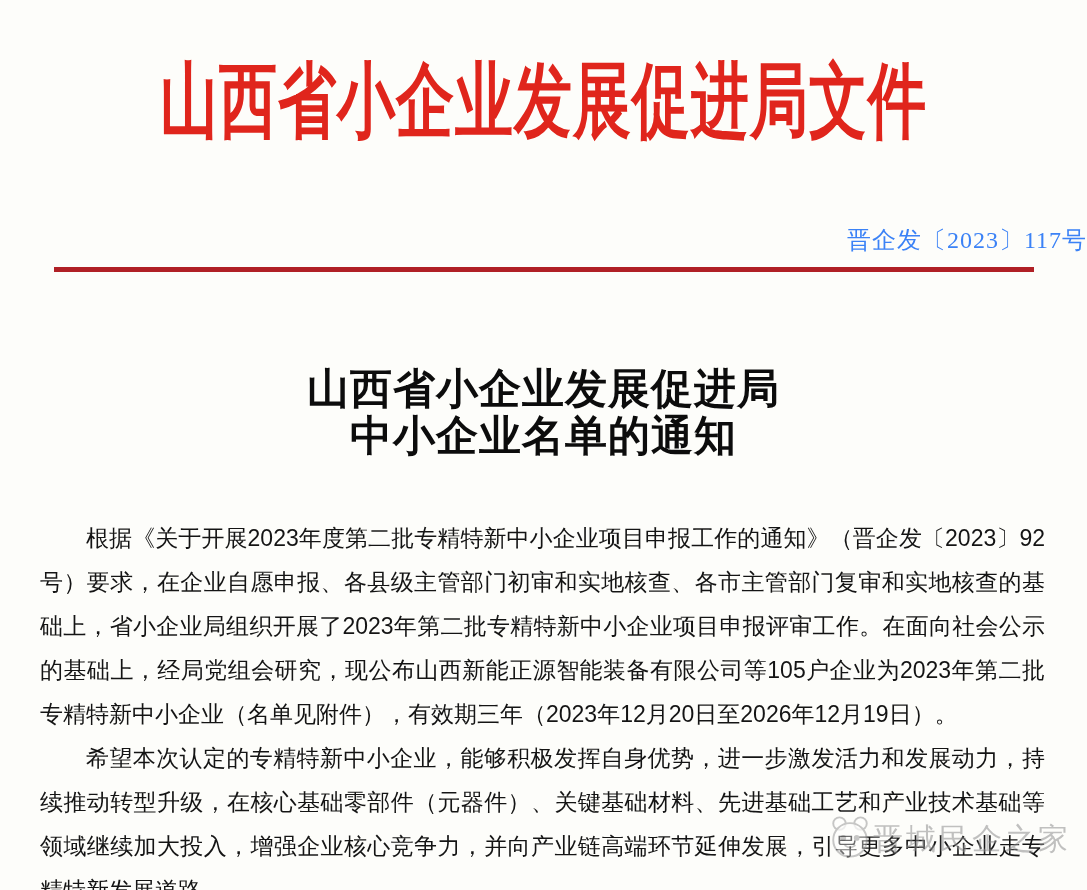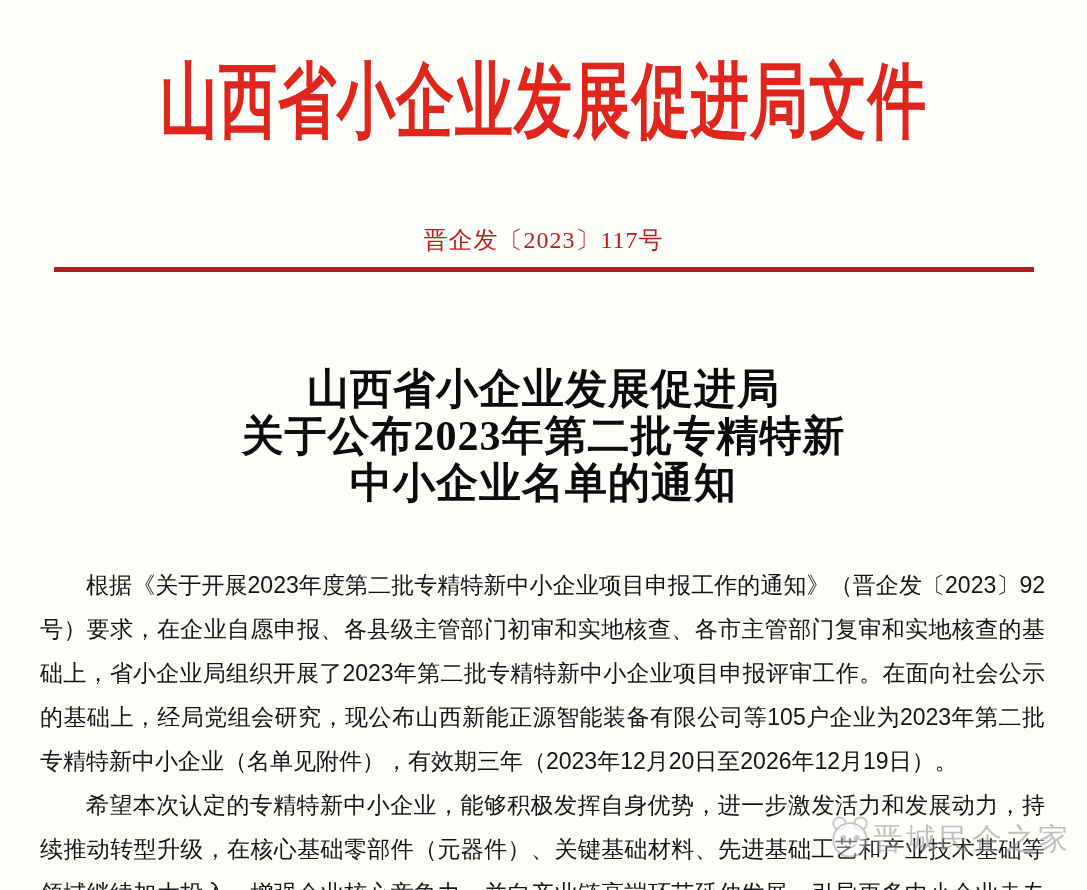--- a/index.html
+++ b/index.html
@@ -27,23 +27,23 @@
     color: #e0251c;
     letter-spacing: 1px;
     transform: scaleY(1.42);
     transform-origin: center center;
     white-space: nowrap;
     font-family: "Liberation Serif", serif;
   }
   
   .doc-number {
     margin-top: 72px;
-    text-align: center;
+    text-align: right;
     font-size: 24px;
-    color: #b91c1c;
+    color: #3b82f6;
     letter-spacing: 1px;
   }
   
   .red-divider {
     width: 980px;
     height: 5px;
     background: #b02025;
     margin: 11px auto 0 auto;
   }
   
@@ -97,21 +97,20 @@
   <div class="red-banner">
     <span class="banner-text">山西省小企业发展促进局文件</span>
   </div>
 
   <div class="doc-number">晋企发〔2023〕117号</div>
 
   <div class="red-divider"></div>
 
   <div class="doc-title">
     <div>山西省小企业发展促进局</div>
-    <div>关于公布2023年第二批专精特新</div>
     <div>中小企业名单的通知</div>
   </div>
 
   <div class="doc-body">
     <p class="para">根据《关于开展2023年度第二批专精特新中小企业项目申报工作的通知》（晋企发〔2023〕92号）要求，在企业自愿申报、各县级主管部门初审和实地核查、各市主管部门复审和实地核查的基础上，省小企业局组织开展了2023年第二批专精特新中小企业项目申报评审工作。在面向社会公示的基础上，经局党组会研究，现公布山西新能正源智能装备有限公司等105户企业为2023年第二批专精特新中小企业（名单见附件），有效期三年（2023年12月20日至2026年12月19日）。</p>
     <p class="para">希望本次认定的专精特新中小企业，能够积极发挥自身优势，进一步激发活力和发展动力，持续推动转型升级，在核心基础零部件（元器件）、关键基础材料、先进基础工艺和产业技术基础等领域继续加大投入，增强企业核心竞争力，并向产业链高端环节延伸发展，引导更多中小企业走专精特新发展道路。</p>
   </div>
 
   <div class="watermark">
     <span>

